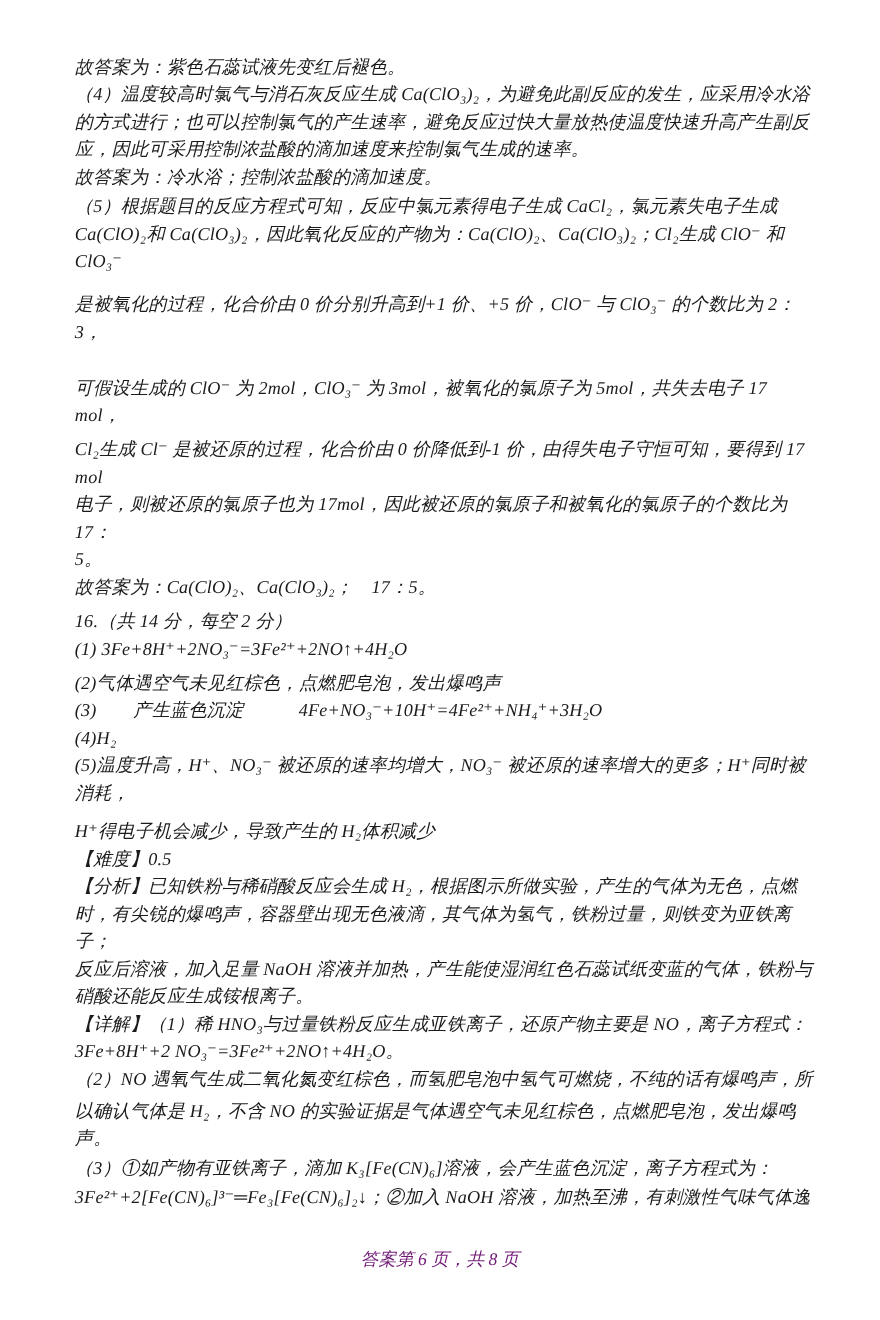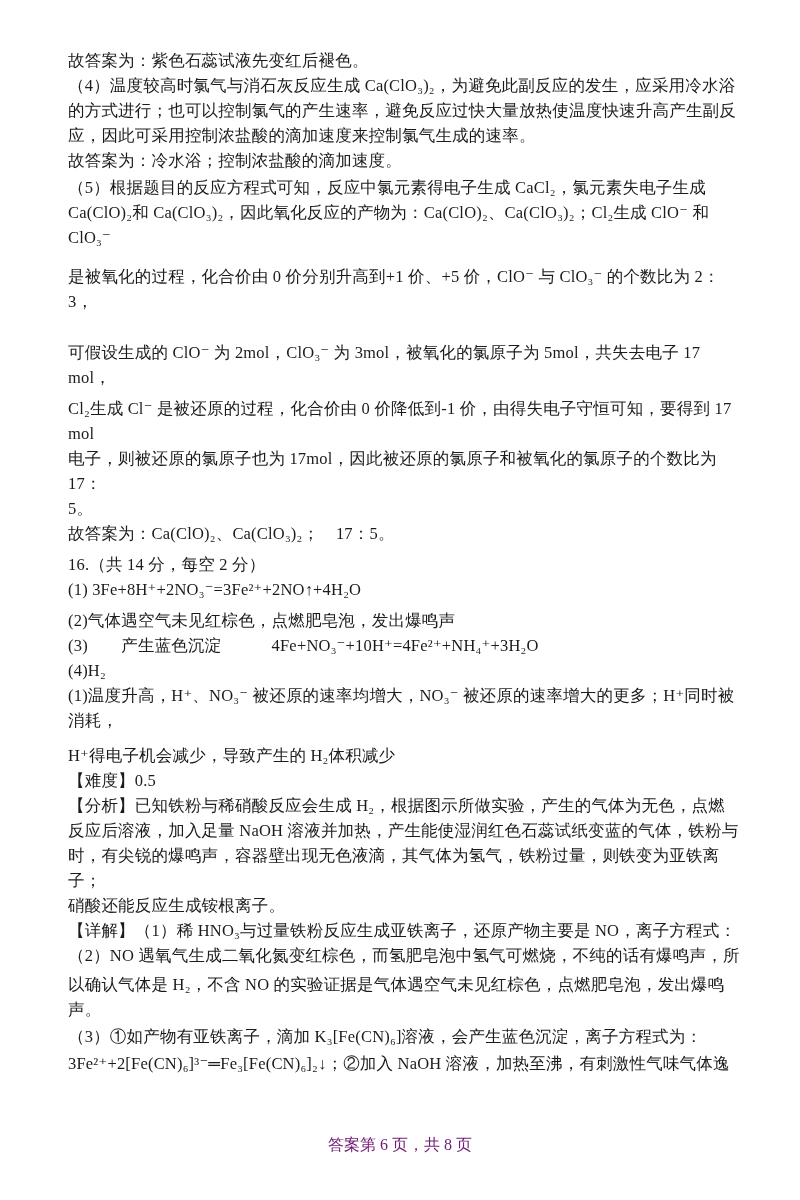--- a/index.html
+++ b/index.html
@@ -14,20 +14,21 @@
     font-family: "Liberation Serif", "DejaVu Serif", serif;
     color: #1b1b1b;
     overflow: hidden;
   }
   .page {
     box-sizing: border-box;
     width: 800px;
     height: 1200px;
     padding: 48px 60px 0 68px;
     position: relative;
+    font-style: italic;
   }
   .ln {
     margin: 0;
     font-size: 16.5px;
     line-height: 25px;
     letter-spacing: 0.2px;
     text-align: left;
     white-space: pre-wrap;
   }
   .m2  { margin-top: 2px; }
@@ -62,27 +63,28 @@
   <p class="ln m26">可假设生成的 ClO⁻ 为 2mol，ClO₃⁻ 为 3mol，被氧化的氯原子为 5mol，共失去电子 17 mol，</p>
   <p class="ln m6">Cl₂生成 Cl⁻ 是被还原的过程，化合价由 0 价降低到-1 价，由得失电子守恒可知，要得到 17 mol</p>
   <p class="ln">电子，则被还原的氯原子也为 17mol，因此被还原的氯原子和被氧化的氯原子的个数比为 17：</p>
   <p class="ln">5。</p>
   <p class="ln">故答案为：Ca(ClO)₂、Ca(ClO₃)₂；　17：5。</p>
   <p class="ln m6">16.（共 14 分，每空 2 分）</p>
   <p class="ln m12">(1) 3Fe+8H⁺+2NO₃⁻=3Fe²⁺+2NO↑+4H₂O</p>
   <p class="ln m6">(2)气体遇空气未见红棕色，点燃肥皂泡，发出爆鸣声</p>
   <p class="ln m12">(3)　　产生蓝色沉淀　　　4Fe+NO₃⁻+10H⁺=4Fe²⁺+NH₄⁺+3H₂O</p>
   <p class="ln m12">(4)H₂</p>
-  <p class="ln m12">(1)温度升高，H⁺、NO₃⁻ 被还原的速率均增大，NO₃⁻ 被还原的速率增大的更多；H⁺同时被消耗，</p>
+  <p class="ln m12">(5)温度升高，H⁺、NO₃⁻ 被还原的速率均增大，NO₃⁻ 被还原的速率增大的更多；H⁺同时被消耗，</p>
   <p class="ln m10">H⁺得电子机会减少，导致产生的 H₂体积减少</p>
   <p class="ln">【难度】0.5</p>
   <p class="ln">【分析】已知铁粉与稀硝酸反应会生成 H₂，根据图示所做实验，产生的气体为无色，点燃</p>
+  <p class="ln">时，有尖锐的爆鸣声，容器壁出现无色液滴，其气体为氢气，铁粉过量，则铁变为亚铁离子；</p>
   <p class="ln">反应后溶液，加入足量 NaOH 溶液并加热，产生能使湿润红色石蕊试纸变蓝的气体，铁粉与</p>
-  <p class="ln">时，有尖锐的爆鸣声，容器壁出现无色液滴，其气体为氢气，铁粉过量，则铁变为亚铁离子；</p>
   <p class="ln">硝酸还能反应生成铵根离子。</p>
   <p class="ln">【详解】（1）稀 HNO₃与过量铁粉反应生成亚铁离子，还原产物主要是 NO，离子方程式：</p>
+  <p class="ln m12">3Fe+8H⁺+2 NO₃⁻=3Fe²⁺+2NO↑+4H₂O。</p>
   <p class="ln m12">（2）NO 遇氧气生成二氧化氮变红棕色，而氢肥皂泡中氢气可燃烧，不纯的话有爆鸣声，所</p>
   <p class="ln m4">以确认气体是 H₂，不含 NO 的实验证据是气体遇空气未见红棕色，点燃肥皂泡，发出爆鸣声。</p>
   <p class="ln m2">（3）①如产物有亚铁离子，滴加 K₃[Fe(CN)₆]溶液，会产生蓝色沉淀，离子方程式为：</p>
   <p class="ln m2">3Fe²⁺+2[Fe(CN)₆]³⁻═Fe₃[Fe(CN)₆]₂↓；②加入 NaOH 溶液，加热至沸，有刺激性气味气体逸</p>
 
   <div class="footer">答案第 6 页，共 8 页</div>
 </div>
 
 </body></html>

